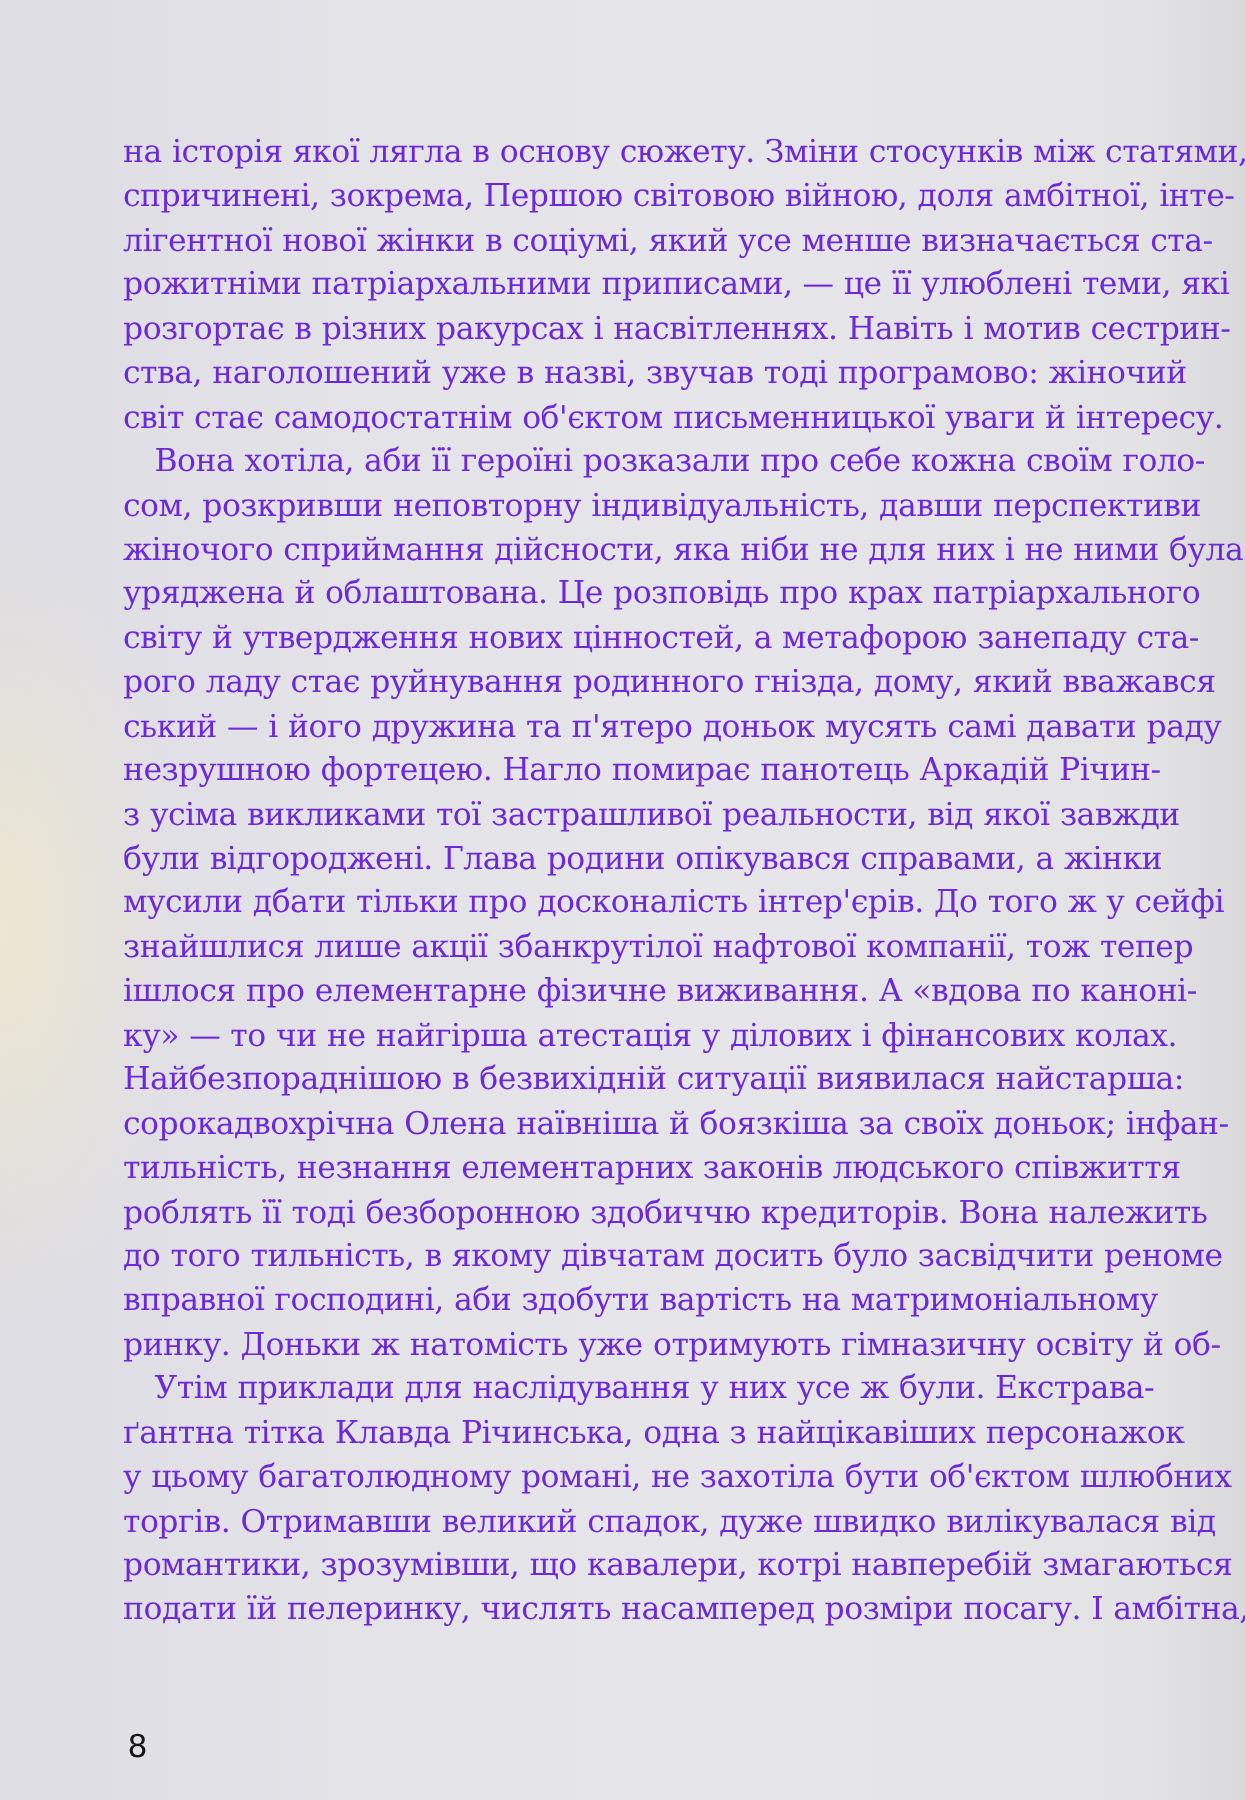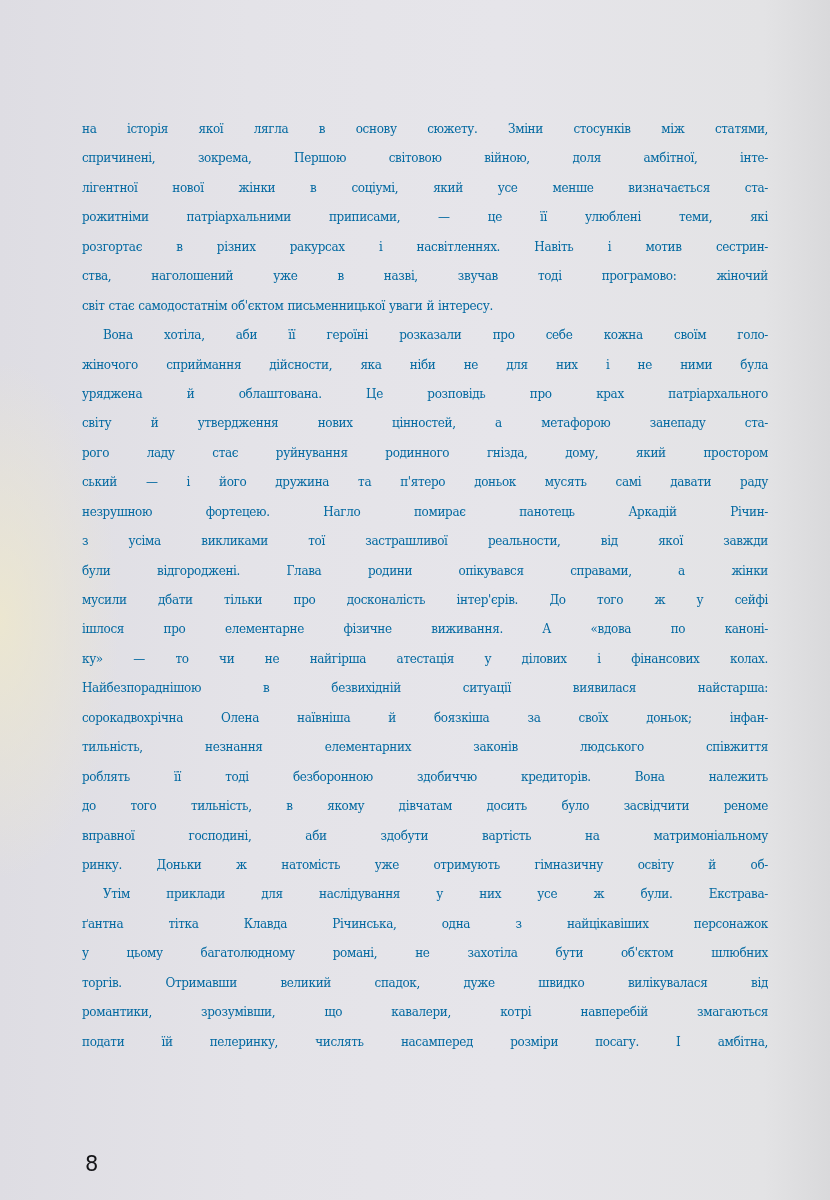--- a/index.html
+++ b/index.html
@@ -15,26 +15,25 @@
       background-image:
         radial-gradient(ellipse 120px 260px at 0px 620px, rgba(238,232,205,0.85), rgba(238,232,205,0) 100%),
         linear-gradient(to right, #dedde3 0%, #e4e3e8 30%, #e6e5ea 60%, #e3e3e5 92%, #d9d9db 100%);
     }
     .page {
       position: absolute;
       left: 82px;
       top: 87px;
       width: 686px;
       font-family: "DejaVu Serif", serif;
-      font-size: 12px;
+      font-size: 21px;
       line-height: 29.45px;
-      color: #0369a1;
+      color: #6d28d9;
       letter-spacing: -0.35px;
       word-spacing: 0.5px;
-      margin-top: 28px;
     }
     .para {
       margin: 0;
       text-align: justify;
       text-align-last: left;
     }
     .line {
       display: block;
       height: 29.45px;
       white-space: nowrap;
@@ -66,29 +65,31 @@
     <span class="line">на історія якої лягла в основу сюжету. Зміни стосунків між статями,</span>
     <span class="line">спричинені, зокрема, Першою світовою війною, доля амбітної, інте-</span>
     <span class="line">лігентної нової жінки в соціумі, який усе менше визначається ста-</span>
     <span class="line">рожитніми патріархальними приписами, — це її улюблені теми, які</span>
     <span class="line">розгортає в різних ракурсах і насвітленнях. Навіть і мотив сестрин-</span>
     <span class="line">ства, наголошений уже в назві, звучав тоді програмово: жіночий</span>
     <span class="line last">світ стає самодостатнім об'єктом письменницької уваги й інтересу.</span>
   </div>
   <div class="para">
     <span class="line indent">Вона хотіла, аби її героїні розказали про себе кожна своїм голо-</span>
+    <span class="line">сом, розкривши неповторну індивідуальність, давши перспективи</span>
     <span class="line">жіночого сприймання дійсности, яка ніби не для них і не ними була</span>
     <span class="line">уряджена й облаштована. Це розповідь про крах патріархального</span>
     <span class="line">світу й утвердження нових цінностей, а метафорою занепаду ста-</span>
-    <span class="line">рого ладу стає руйнування родинного гнізда, дому, який простором</span>
+    <span class="line">рого ладу стає руйнування родинного гнізда, дому, який вважався</span>
     <span class="line">ський — і його дружина та п'ятеро доньок мусять самі давати раду</span>
     <span class="line">незрушною фортецею. Нагло помирає панотець Аркадій Річин-</span>
     <span class="line">з усіма викликами тої застрашливої реальности, від якої завжди</span>
     <span class="line">були відгороджені. Глава родини опікувався справами, а жінки</span>
     <span class="line">мусили дбати тільки про досконалість інтер'єрів. До того ж у сейфі</span>
+    <span class="line">знайшлися лише акції збанкрутілої нафтової компанії, тож тепер</span>
     <span class="line">ішлося про елементарне фізичне виживання. А «вдова по каноні-</span>
     <span class="line">ку» — то чи не найгірша атестація у ділових і фінансових колах.</span>
     <span class="line">Найбезпораднішою в безвихідній ситуації виявилася найстарша:</span>
     <span class="line">сорокадвохрічна Олена наївніша й боязкіша за своїх доньок; інфан-</span>
     <span class="line">тильність, незнання елементарних законів людського співжиття</span>
     <span class="line">роблять її тоді безборонною здобиччю кредиторів. Вона належить</span>
     <span class="line">до того тильність, в якому дівчатам досить було засвідчити реноме</span>
     <span class="line">вправної господині, аби здобути вартість на матримоніальному</span>
     <span class="line">ринку. Доньки ж натомість уже отримують гімназичну освіту й об-</span>
   </div>

